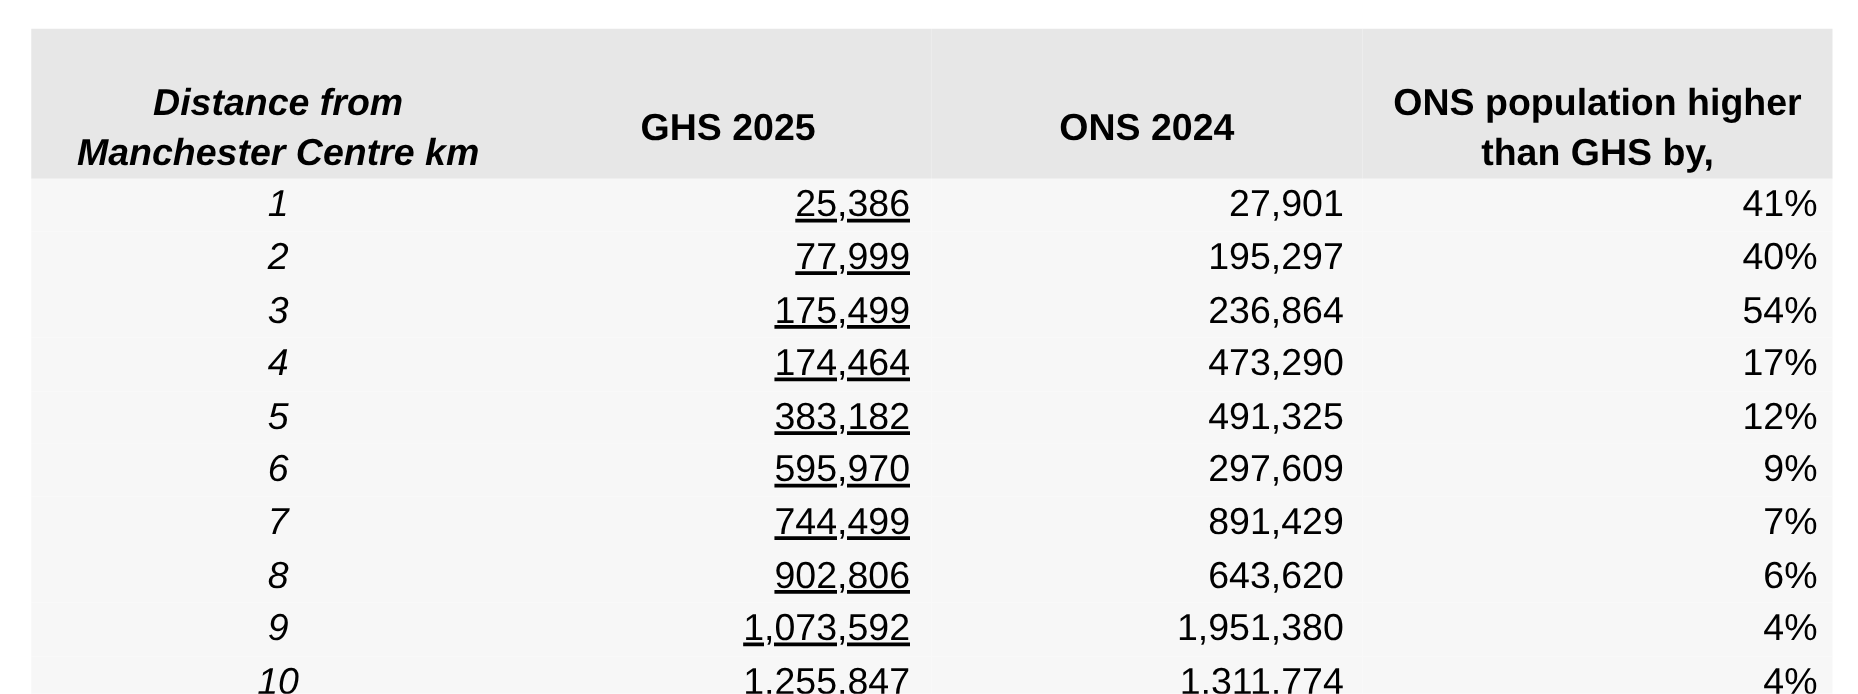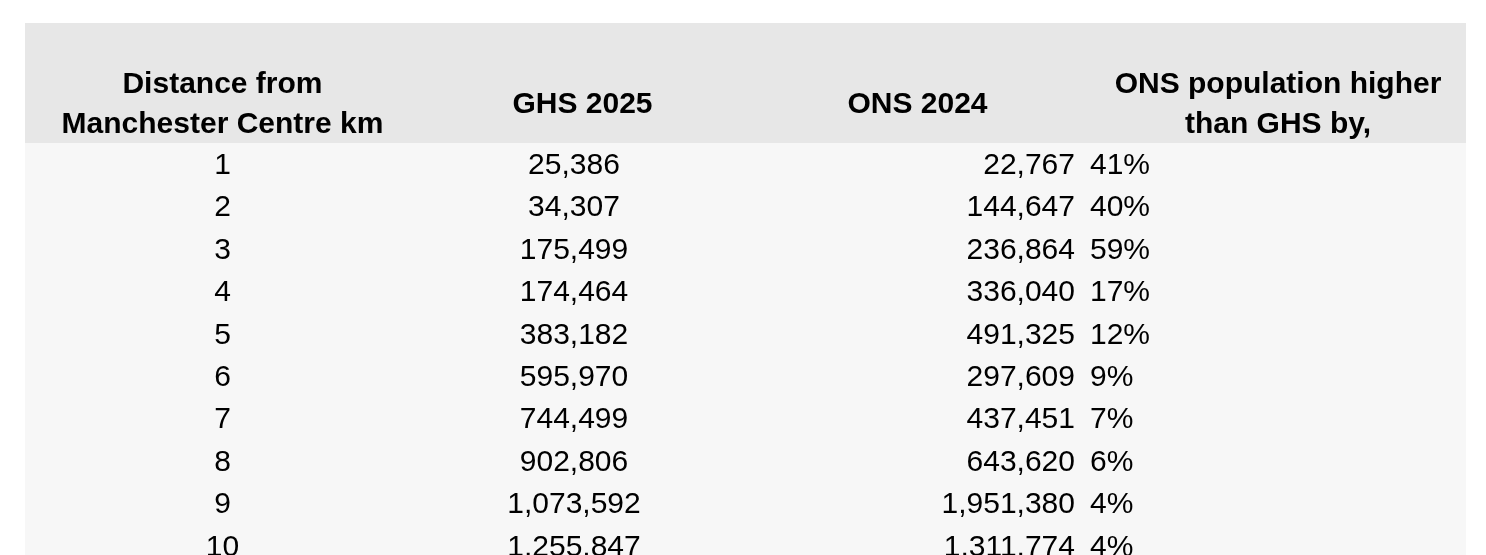--- a/index.html
+++ b/index.html
@@ -39,24 +39,24 @@
   }
   table.pop-table td {
     background: var(--body-bg, #f7f7f7);
     height: 42.4px;
     vertical-align: middle;
     padding: 0;
     line-height: 42.4px;
     font-weight: 400;
   }
   
-  .col-distance { text-align: center; }
-  .col-ghs      { text-align: center; padding-right: 17px !important; }
+  .col-distance { text-align: center; font-style: italic; }
+  .col-ghs      { text-align: right; padding-right: 17px !important; text-decoration: underline; }
   .col-ons      { text-align: right; padding-right: 15px !important; }
-  .col-pct      { text-align: left; padding-right: 12px !important; }
+  .col-pct      { text-align: right; padding-right: 12px !important; }
   
   th .hdr-inner {
     display: inline-block;
     max-width: 360px;
   }
 </style>
 </head>
 <body style="--page-bg: #ffffff; --header-bg: #e7e7e7; --body-bg: #f7f7f7; --text-color: #000000;">
 
 <div class="table-wrap">
@@ -82,57 +82,57 @@
         <th>
           <span class="hdr-inner">ONS population higher
 than GHS by,</span>
         </th>
       </tr>
     </thead>
     <tbody id="table-body">
         <tr>
           <td class="col-distance">1</td>
           <td class="col-ghs">25,386</td>
-          <td class="col-ons">22,767</td>
+          <td class="col-ons">27,901</td>
           <td class="col-pct">41%</td>
         </tr>
         <tr>
           <td class="col-distance">2</td>
-          <td class="col-ghs">34,307</td>
-          <td class="col-ons">144,647</td>
+          <td class="col-ghs">77,999</td>
+          <td class="col-ons">195,297</td>
           <td class="col-pct">40%</td>
         </tr>
         <tr>
           <td class="col-distance">3</td>
           <td class="col-ghs">175,499</td>
           <td class="col-ons">236,864</td>
-          <td class="col-pct">59%</td>
+          <td class="col-pct">54%</td>
         </tr>
         <tr>
           <td class="col-distance">4</td>
           <td class="col-ghs">174,464</td>
-          <td class="col-ons">336,040</td>
+          <td class="col-ons">473,290</td>
           <td class="col-pct">17%</td>
         </tr>
         <tr>
           <td class="col-distance">5</td>
           <td class="col-ghs">383,182</td>
           <td class="col-ons">491,325</td>
           <td class="col-pct">12%</td>
         </tr>
         <tr>
           <td class="col-distance">6</td>
           <td class="col-ghs">595,970</td>
           <td class="col-ons">297,609</td>
           <td class="col-pct">9%</td>
         </tr>
         <tr>
           <td class="col-distance">7</td>
           <td class="col-ghs">744,499</td>
-          <td class="col-ons">437,451</td>
+          <td class="col-ons">891,429</td>
           <td class="col-pct">7%</td>
         </tr>
         <tr>
           <td class="col-distance">8</td>
           <td class="col-ghs">902,806</td>
           <td class="col-ons">643,620</td>
           <td class="col-pct">6%</td>
         </tr>
         <tr>
           <td class="col-distance">9</td>

